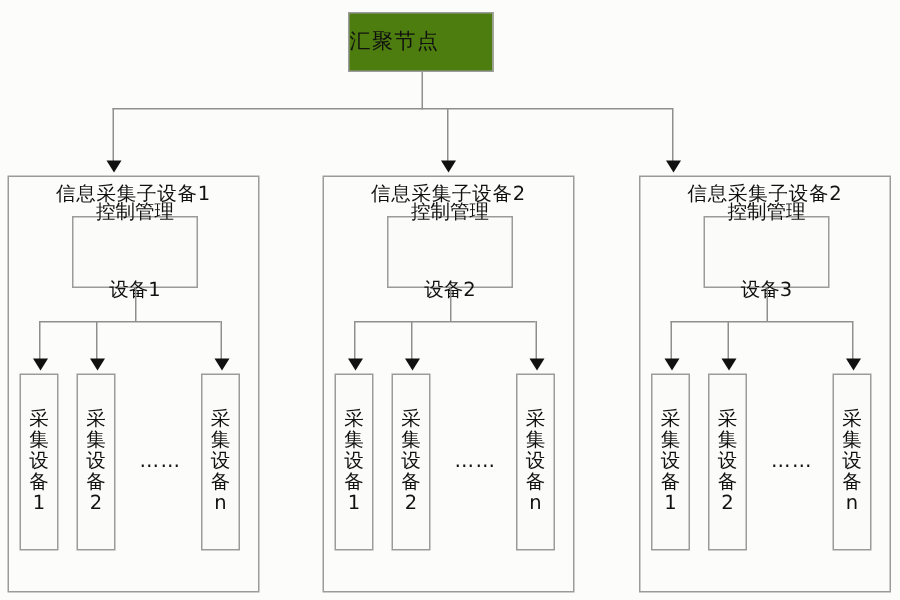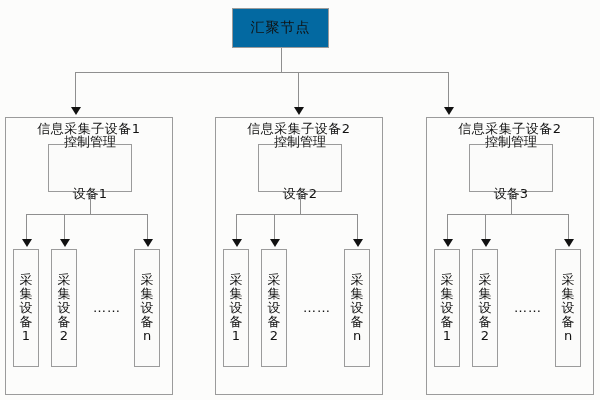--- a/index.html
+++ b/index.html
@@ -17,24 +17,23 @@
     position: relative;
     width: 600px;
     height: 400px;
     background: #fcfcfb;
   }
   
   .box {
     position: absolute;
     box-sizing: border-box;
     border: 1px solid #9b9b9b;
-    background: #0369a1;
+    background: #4d7c0f;
     display: flex;
     align-items: center;
-    justify-content: center;
     text-align: center;
     color: #111;
   }
   
   .root-box {
     left: 232px;
     top: 8px;
     width: 97px;
     height: 40px;
     font-size: 14px;

